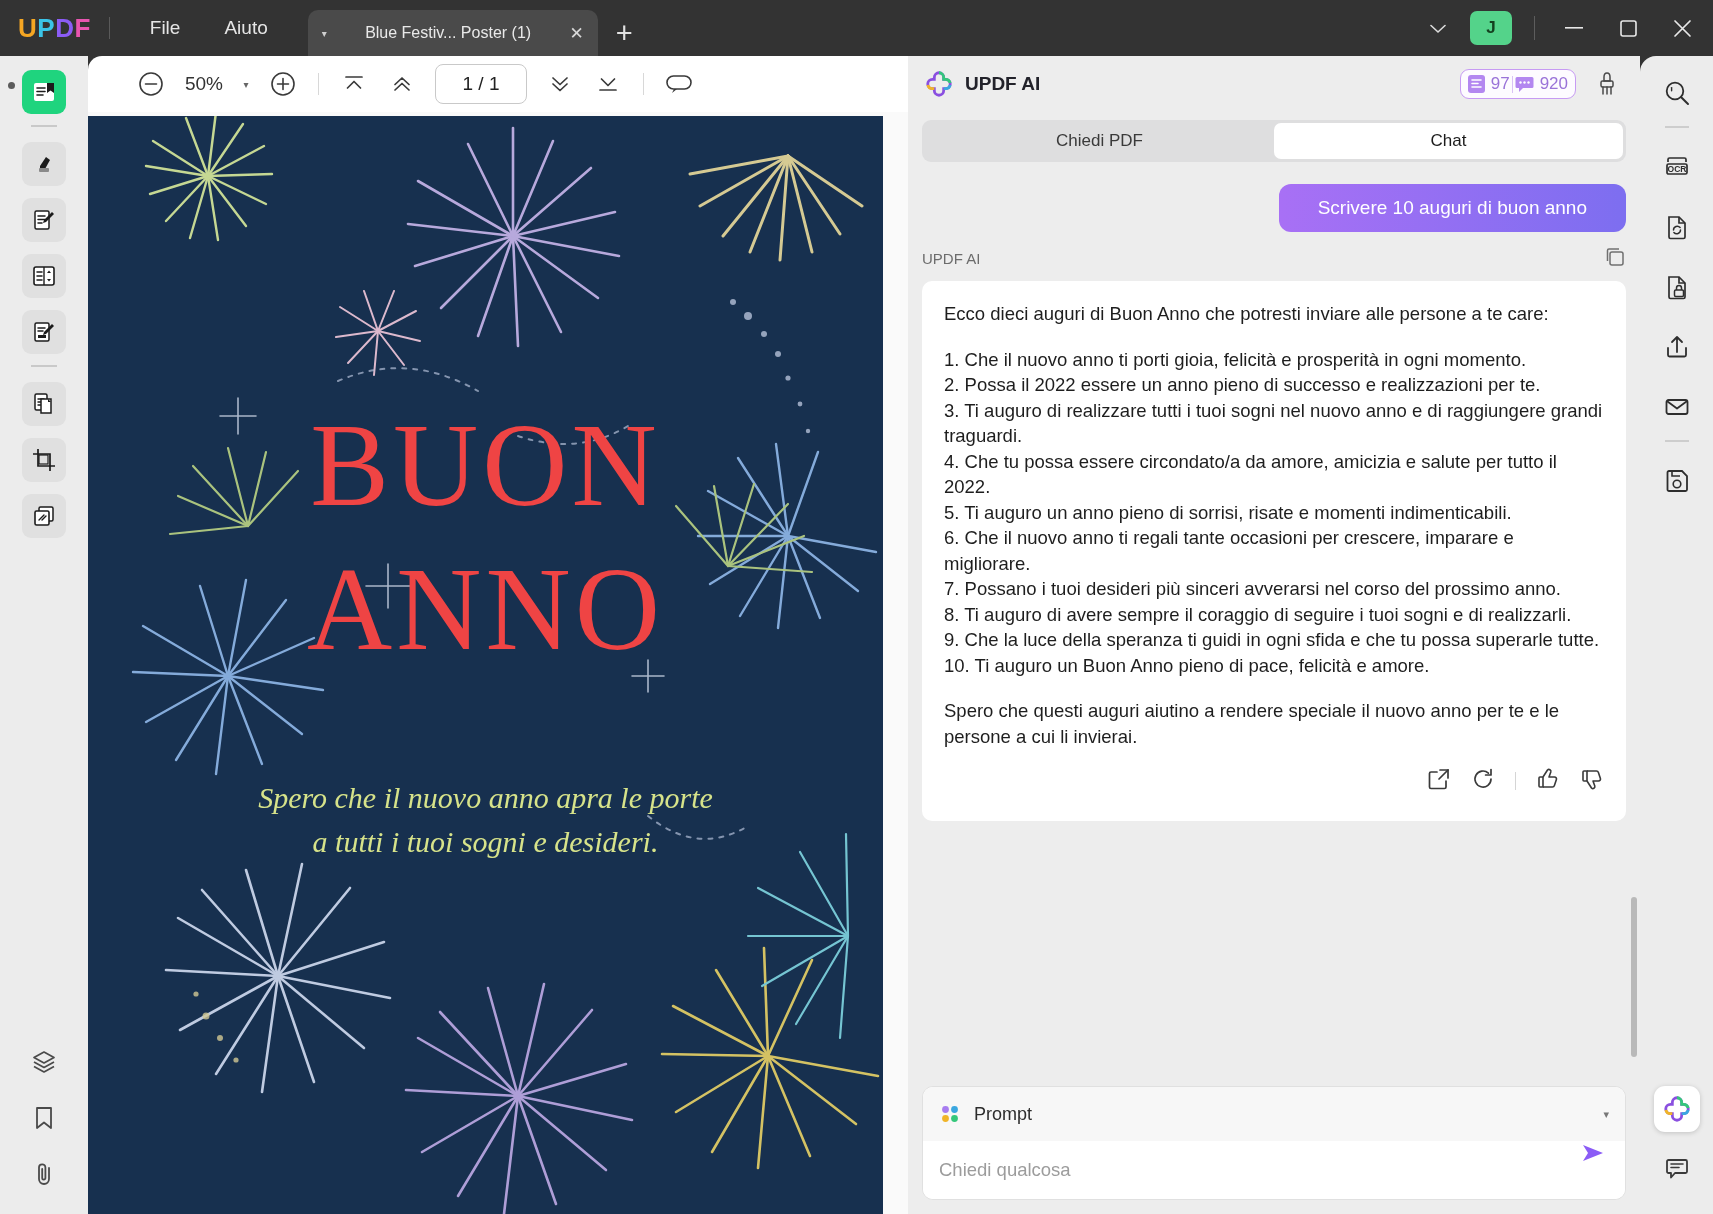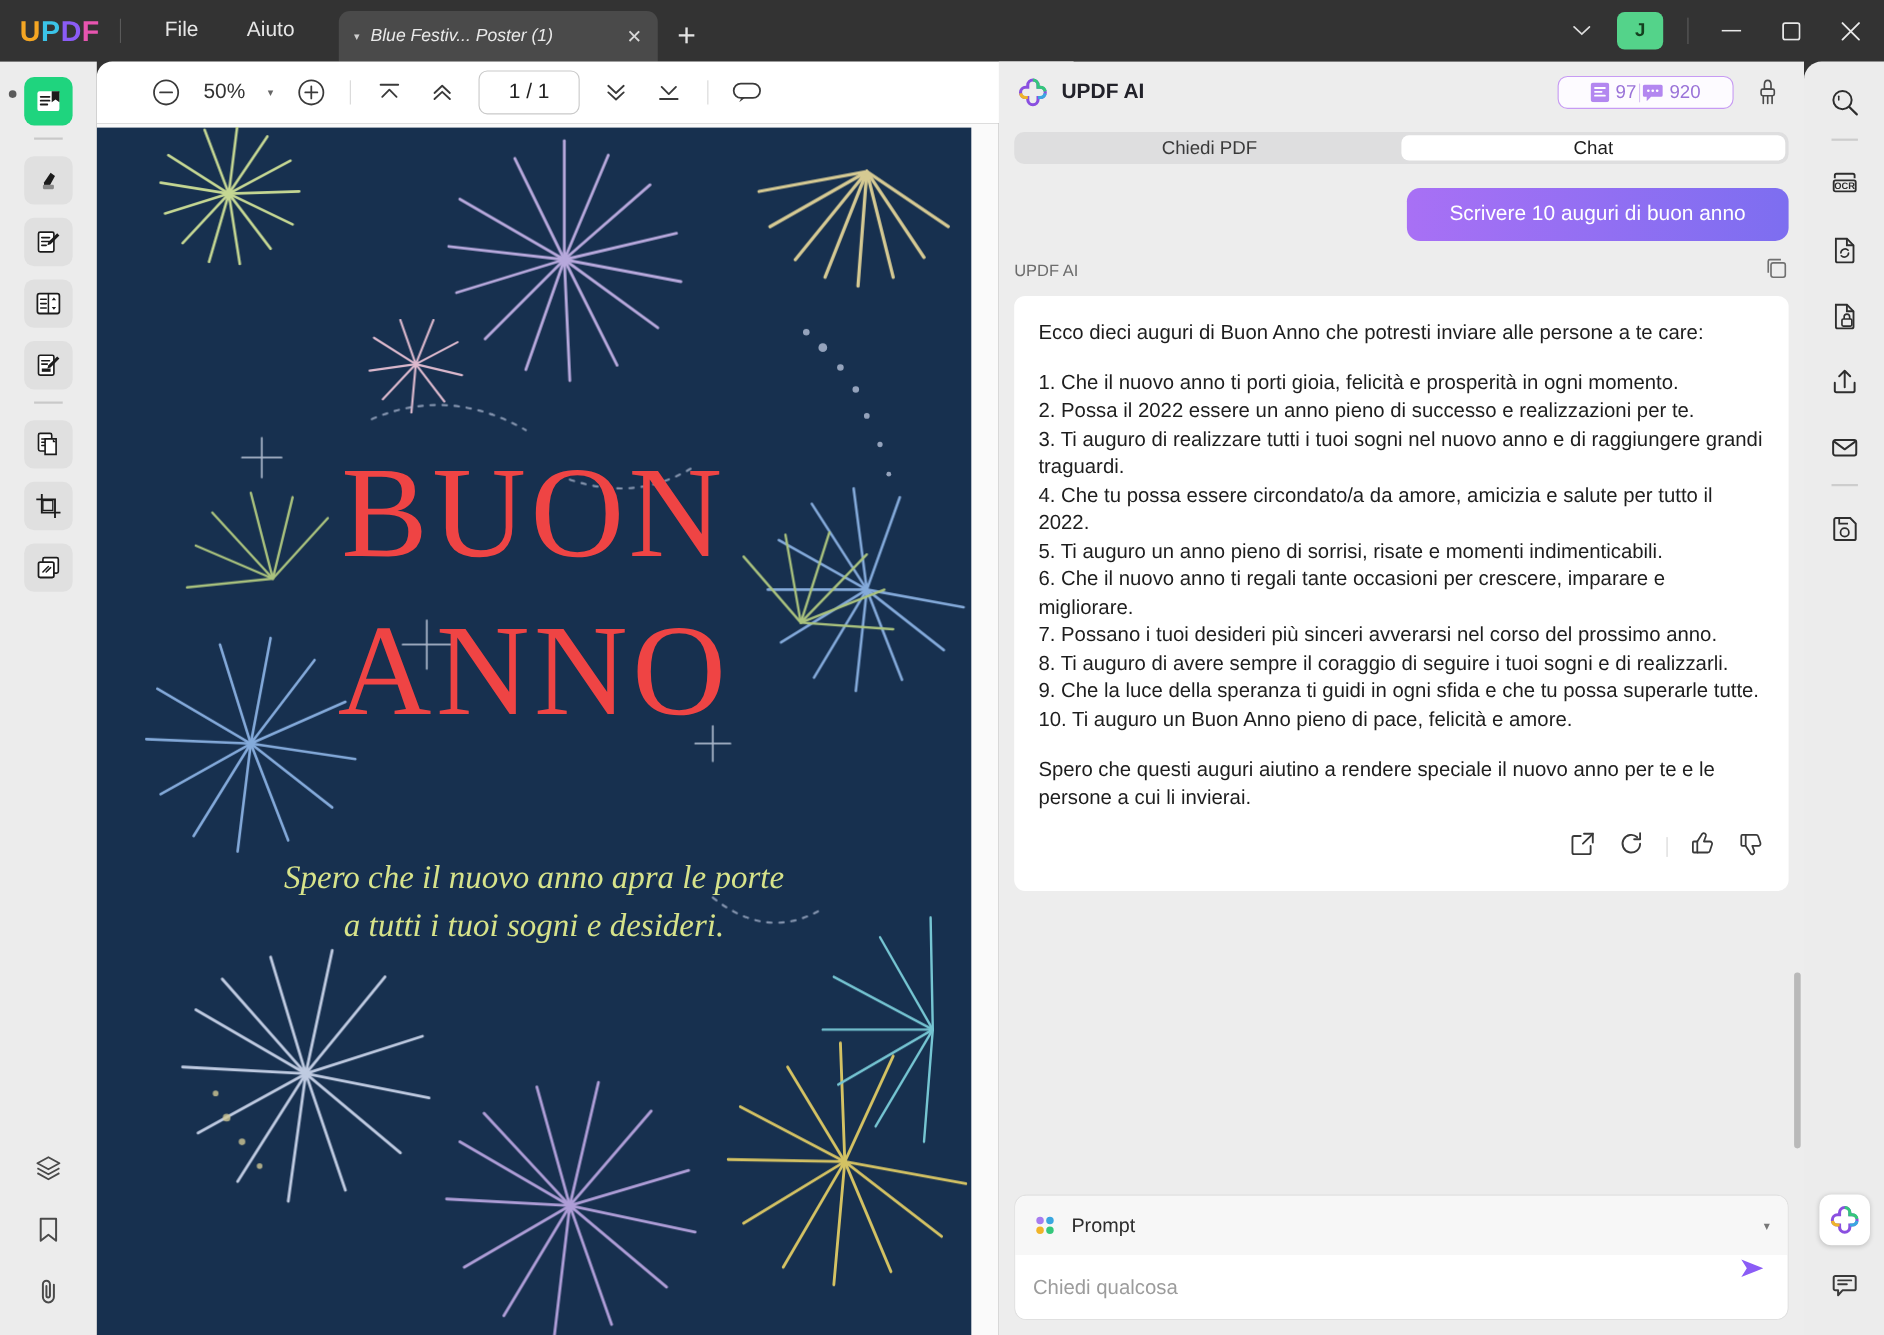--- a/index.html
+++ b/index.html
@@ -21,21 +21,21 @@
   .logo span:nth-child(3){color:#8b5cf6;} .logo span:nth-child(4){color:#e855b0;}
   .tb-sep { width:1px; height:22px; background:#5a5a5a; margin:0 18px; }
   .tb-menu { color:#e6e6e6; font-size:19px; padding:6px 22px; cursor:default; }
   .tabstrip { display:flex; align-items:flex-end; height:56px; margin-left:18px; }
   .tab {
     position: relative; height: 46px; min-width: 290px; background:#4a4a4a;
     border-radius: 10px 10px 0 0; display:flex; align-items:center;
     padding: 0 14px; color:#e9e9e9; font-size:16px; gap:10px;
   }
   .tab .caret { font-size:10px; color:#cfcfcf; }
-  .tab .tname { flex:1; text-align:left; white-space:nowrap; overflow:hidden;font-style:italic; }
+  .tab .tname { flex:1; text-align:center; white-space:nowrap; overflow:hidden; }
   .tab .tclose { font-size:17px; color:#d8d8d8; }
   .newtab { color:#e2e2e2; font-size:29px; font-weight:300; margin-left:18px; margin-bottom:6px;}
   .tb-right { margin-left:auto; display:flex; align-items:center; height:56px; padding-right:4px; }
   .chev-down { color:#dcdcdc; font-size:15px; padding:0 14px; }
   .avatar {
     width:42px; height:34px; border-radius:7px; background:#54d38a; color:#14401f;
     display:flex; align-items:center; justify-content:center;
     font-size:17px; font-weight:bold; margin:0 10px;
   }
   .vline { width:1px; height:24px; background:#5d5d5d; margin:0 12px; }
@@ -111,28 +111,28 @@
   
   .aipanel {
     position:absolute; top:56px; left:908px; width:732px; height:1158px;
     background:#ededed; display:flex; flex-direction:column;
   }
   .ai-header { height:56px; display:flex; align-items:center; padding:0 16px; }
   .ai-logo { width:30px; height:30px; margin-right:11px; }
   .ai-title { font-size:19px; font-weight:bold; color:#22222a; }
   .ai-credits {
     margin-left:auto; display:flex; align-items:center; gap:2px;
-    border:1px solid #c79bf3; border-radius:9px; padding:4px 29px; background:#fdfbff;
+    border:1px solid #c79bf3; border-radius:9px; padding:4px 7px; background:#fdfbff;
   }
   .cred { display:flex; align-items:center; gap:6px; color:#9a73d8; font-size:17px; }
   .cred-sep { width:1px; height:17px; background:#d9c2f5; }
   .brush-btn { margin-left:14px; width:34px; display:flex; justify-content:center; }
 
   .ai-tabs {
-    margin:8px 14px 0 14px; height:29px; background:#dededf; border-radius:9px;
+    margin:8px 14px 0 14px; height:42px; background:#dededf; border-radius:9px;
     display:flex; padding:3px; position:relative;
   }
   .ai-tab { flex:1; display:flex; align-items:center; justify-content:center;
             font-size:17px; color:#3a3a3a; border-radius:7px; }
   .ai-tab.active { background:#ffffff; color:#1c1c1c; }
 
   .ai-scroll { flex:1; overflow:hidden; position:relative; padding:0 14px; }
   .bubble-user {
     margin:22px 0 0 auto; max-width:425px; padding:13px 39px;
     background:linear-gradient(90deg,#a870f5 0%,#7d6ef0 100%);

